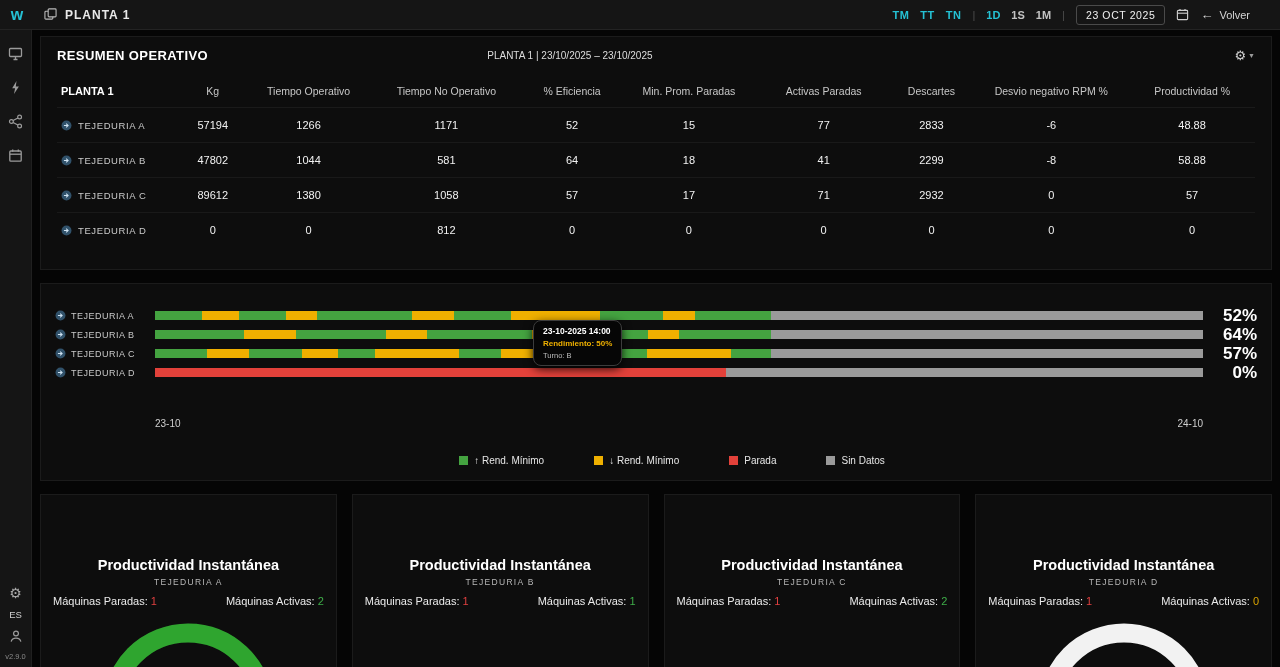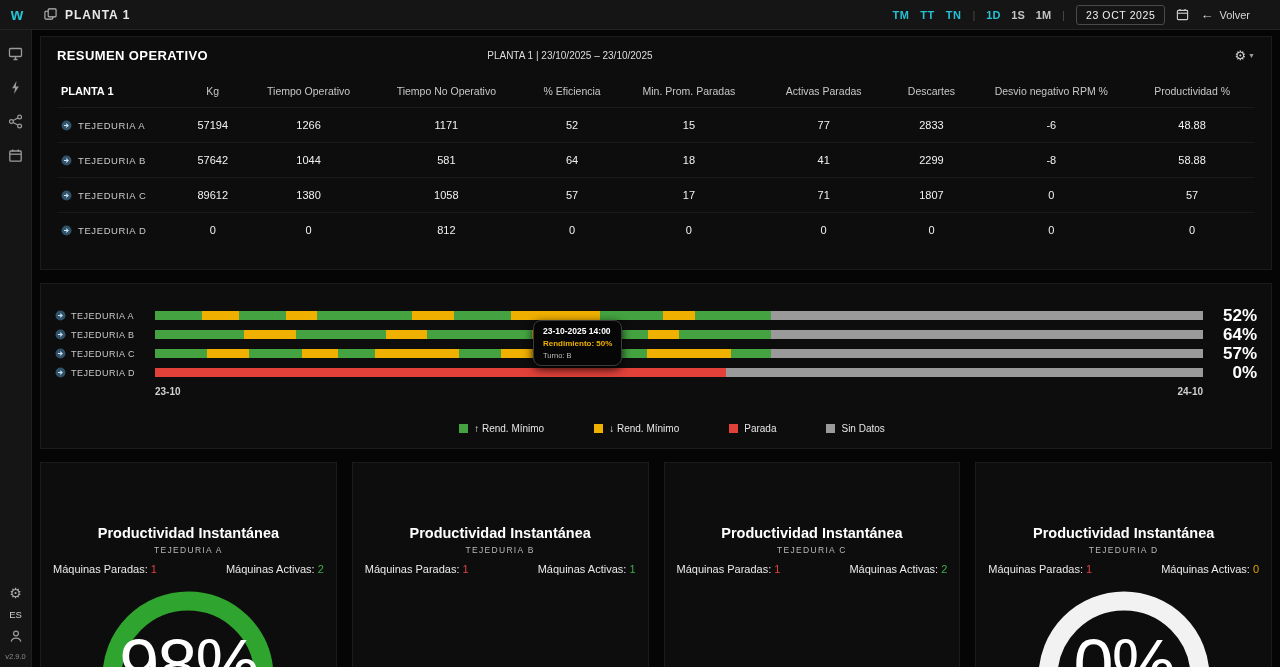--- a/index.html
+++ b/index.html
@@ -53,21 +53,21 @@
   td.cell-label { text-align:left; }
   .lab-inner { display:flex; align-items:center; gap:6px; font-size:9.5px; letter-spacing:.6px; color:#cbcbcb; }
 
   
   .tl-chart { position:relative; padding:22px 14px 14px; }
   .tl-row { display:flex; align-items:center; height:19px; }
   .tl-label { width:100px; font-size:9px; letter-spacing:.5px; color:#c9c9c9; display:flex; align-items:center; gap:5px; }
   .tl-track { flex:1; height:9px; display:flex; cursor:pointer; }
   .tl-seg { height:100%; }
   .tl-pct { width:46px; margin-left:8px; text-align:right; font-size:17px; font-weight:700; color:#fff; }
-  .tl-axis { display:flex; margin-top:4px; font-size:10px; color:#cfcfcf;font-weight:bold; }
+  .tl-axis { display:flex; margin-top:36px; font-size:10px; color:#cfcfcf; }
   .tl-axis .sp1 { width:100px; } .tl-axis .sp2 { width:54px; }
   .tl-axis .ax { flex:1; display:flex; justify-content:space-between; }
   .tl-legend { display:flex; justify-content:center; align-items:center; gap:18px; margin-top:26px; font-size:10px; color:#e6e6e6; }
   .lg-item { display:flex; align-items:center; gap:6px; cursor:pointer;padding-left:32px; }
   .lg-sq { width:9px; height:9px; display:inline-block; }
   .tooltip { position:absolute; left:40%; top:36px; background:#060606; border:1px solid #3c3c3c;
     border-radius:8px; padding:5px 9px 5px; box-shadow:0 3px 10px rgba(0,0,0,.85); z-index:6; pointer-events:none; }
   .tt-time { font-weight:700; color:#fff; font-size:8.5px; white-space:nowrap; }
   .tt-rend { color:#efb000; font-weight:700; font-size:8px; margin-top:3px; white-space:nowrap; }
   .tt-turno { color:#bdbdbd; font-size:7.5px; margin-top:3px; }
@@ -228,21 +228,21 @@
           <tr>
             <td class="cell-label">
               <span class="lab-inner">
                 <svg width="11" height="11" viewBox="0 0 12 12">
                   <circle cx="6" cy="6" r="5.4" fill="#31526b"></circle>
                   <path d="M3.2 6h4.2M5.6 3.9 7.8 6 5.6 8.1" fill="none" stroke="#cfe3f2" stroke-width="1.1"></path>
                 </svg>
                 <span>TEJEDURIA B</span>
               </span>
             </td>
-            <td>57642</td>
+            <td>47802</td>
             <td>1044</td>
             <td>581</td>
             <td>64</td>
             <td>18</td>
             <td>41</td>
             <td>2299</td>
             <td>-8</td>
             <td>58.88</td>
           </tr>
           <tr>
@@ -254,21 +254,21 @@
                 </svg>
                 <span>TEJEDURIA C</span>
               </span>
             </td>
             <td>89612</td>
             <td>1380</td>
             <td>1058</td>
             <td>57</td>
             <td>17</td>
             <td>71</td>
-            <td>1807</td>
+            <td>2932</td>
             <td>0</td>
             <td>57</td>
           </tr>
           <tr>
             <td class="cell-label">
               <span class="lab-inner">
                 <svg width="11" height="11" viewBox="0 0 12 12">
                   <circle cx="6" cy="6" r="5.4" fill="#31526b"></circle>
                   <path d="M3.2 6h4.2M5.6 3.9 7.8 6 5.6 8.1" fill="none" stroke="#cfe3f2" stroke-width="1.1"></path>
                 </svg>

